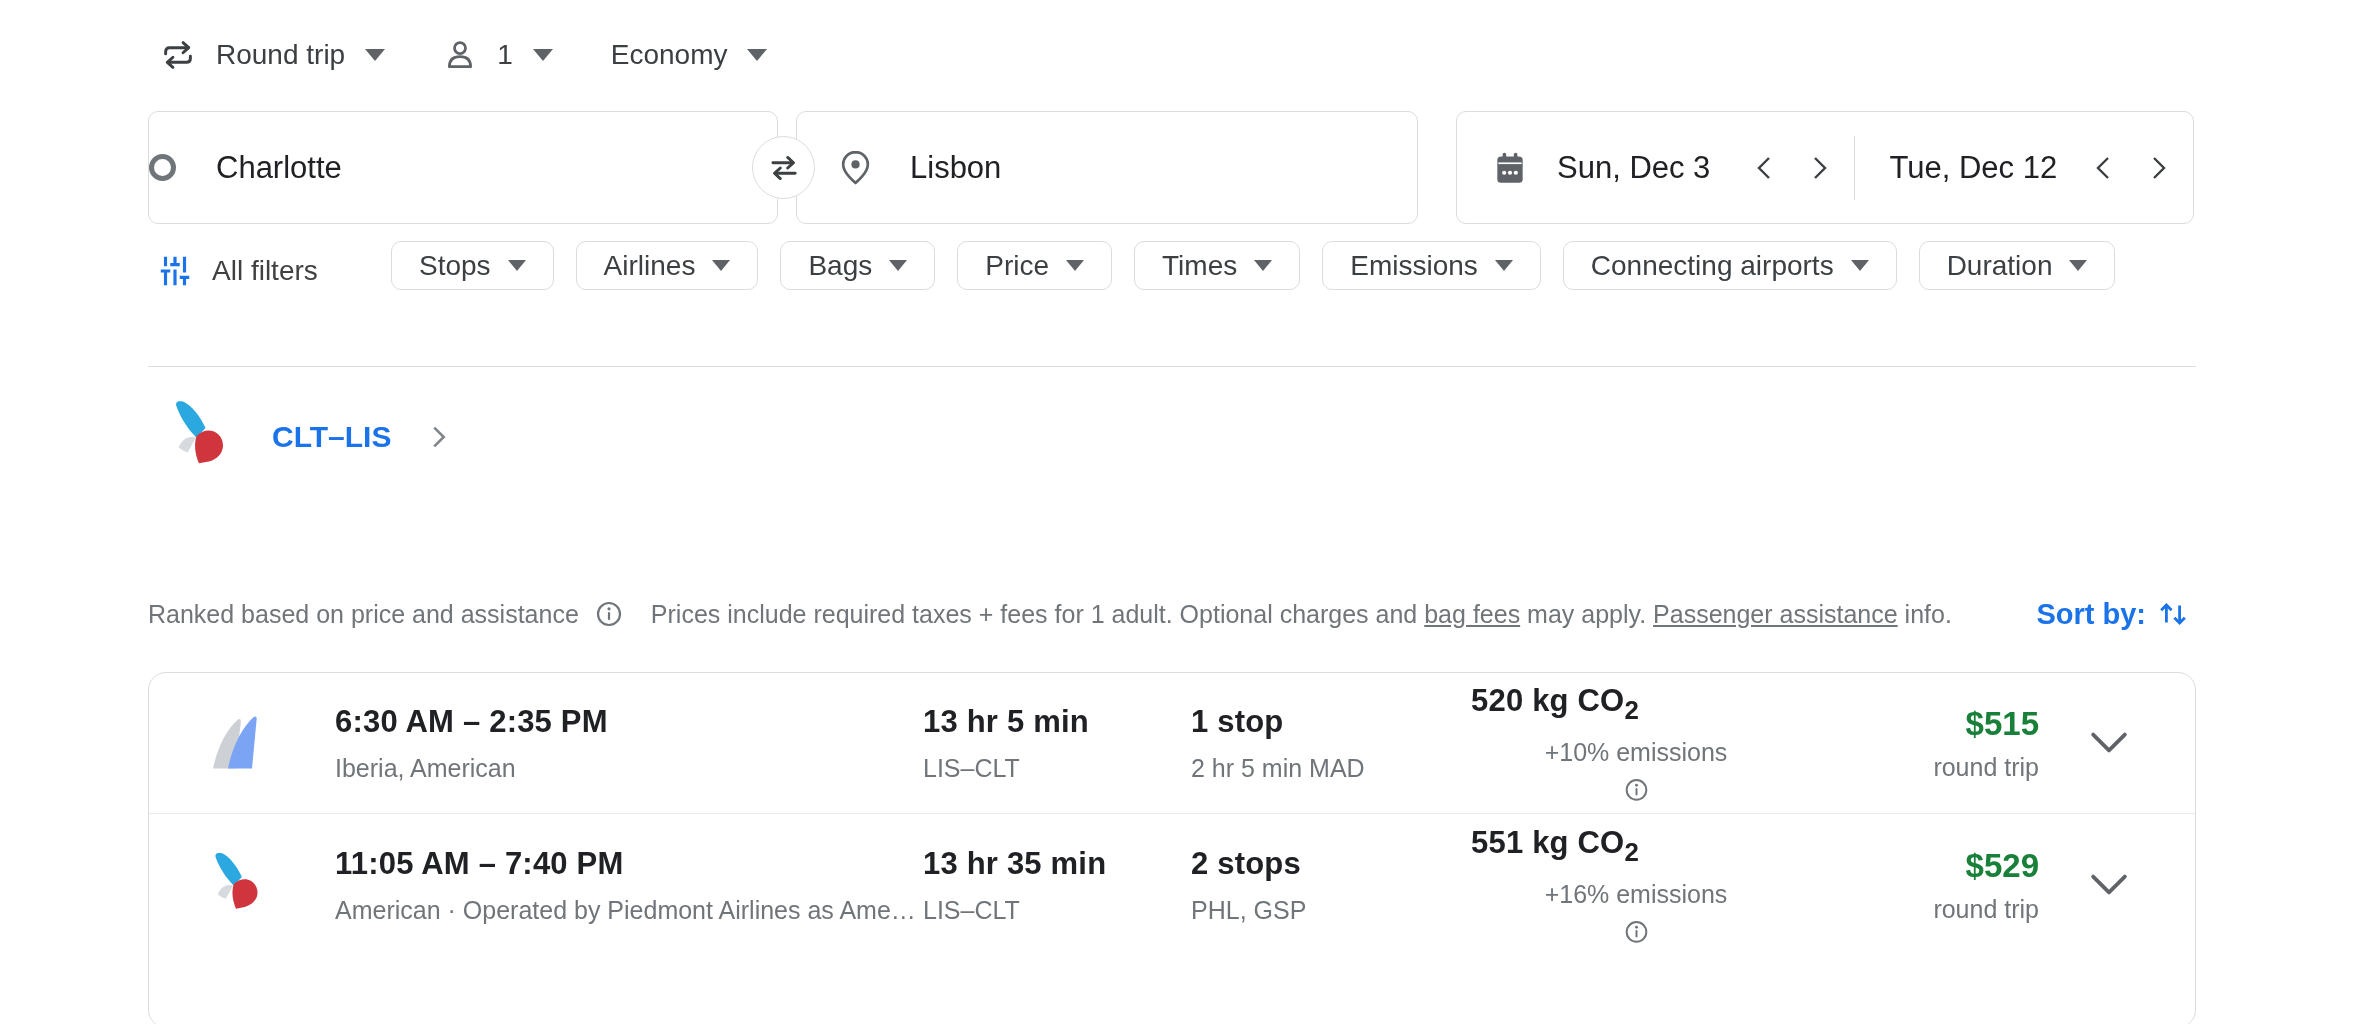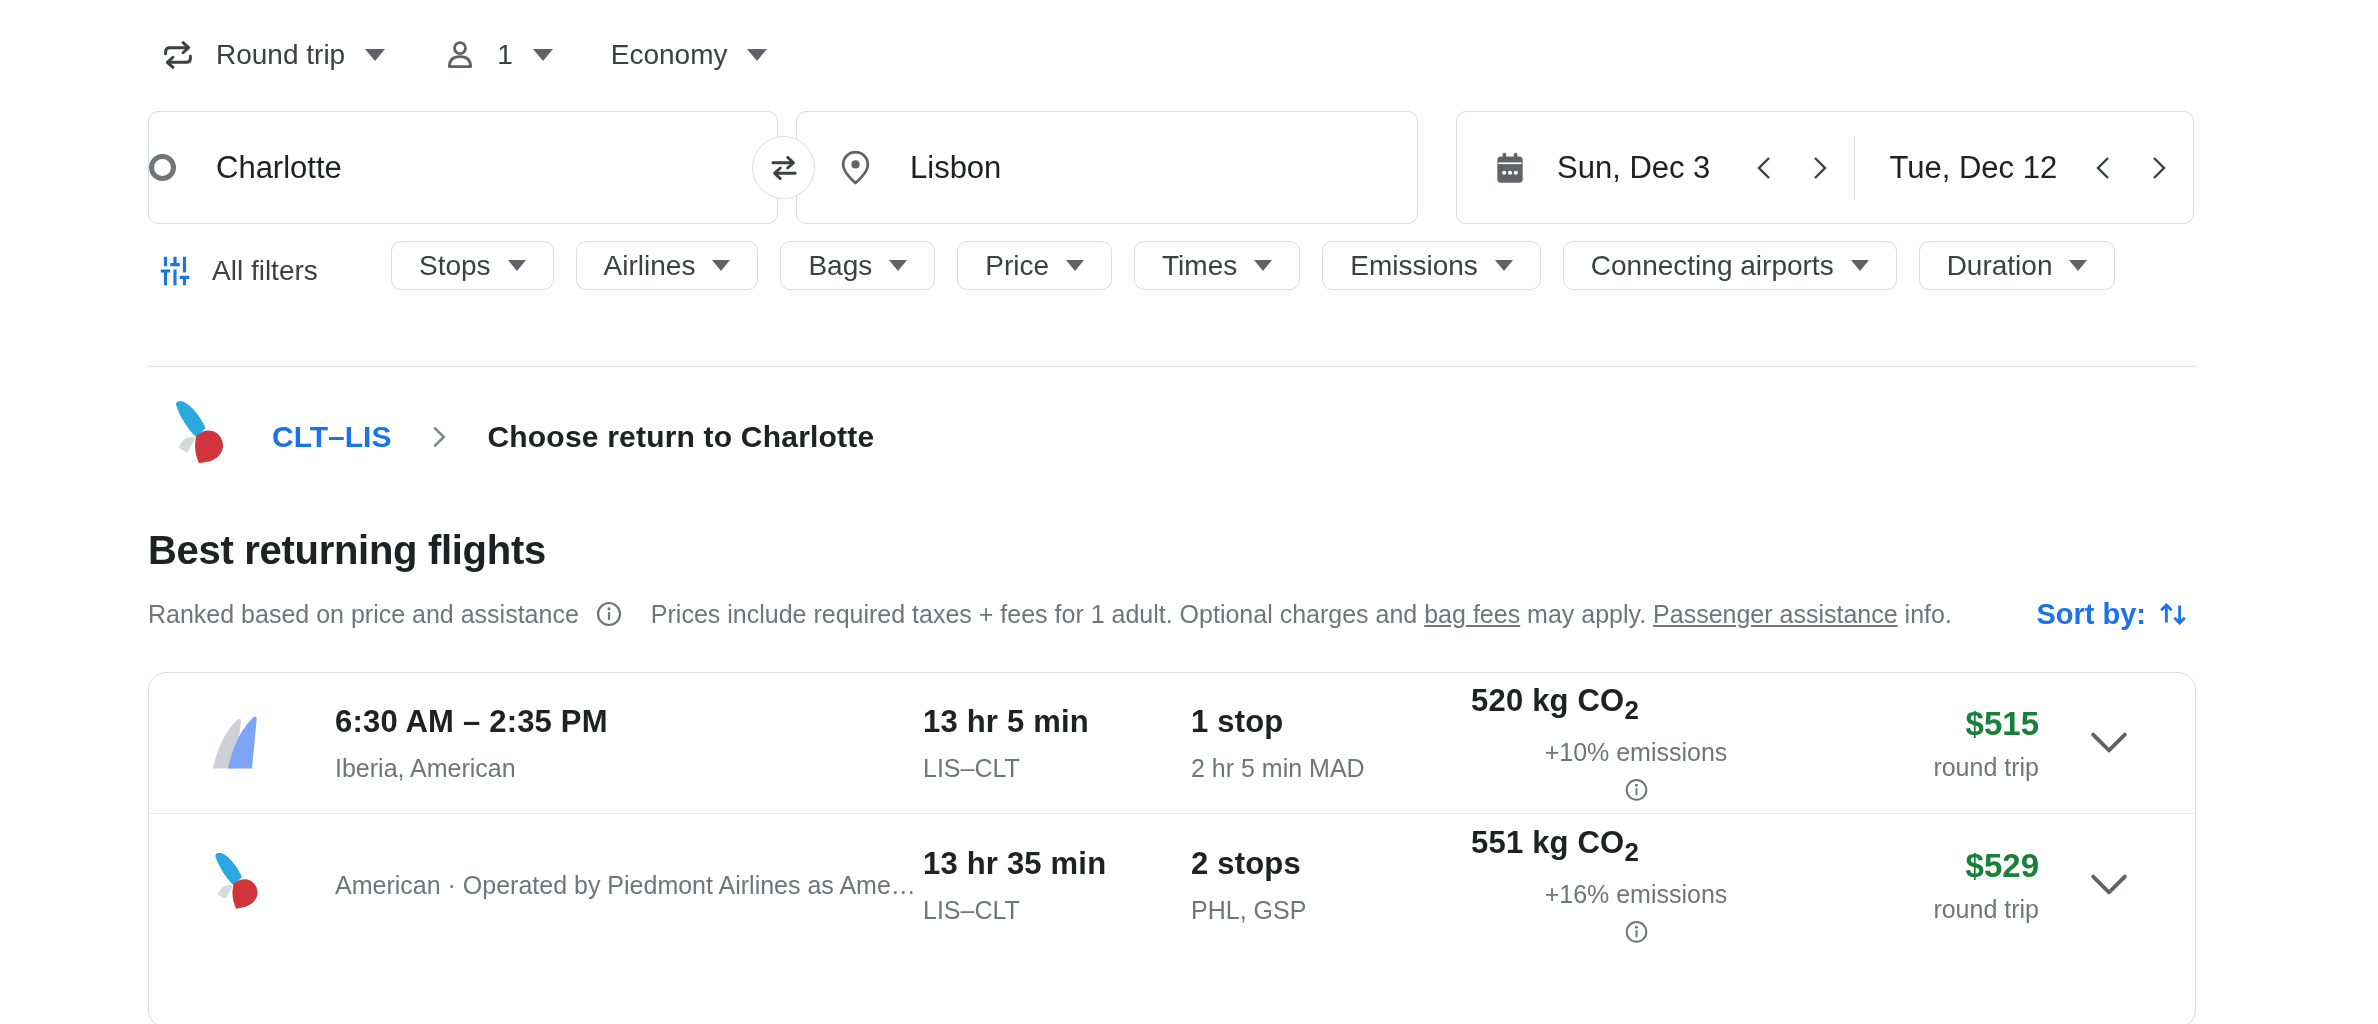--- a/index.html
+++ b/index.html
@@ -229,24 +229,22 @@
       <path d="M12 2 C10.5 2 9.5 3.2 10 4.8 C12.5 12 17 19 22.5 24.5 L28 18.5 C24.5 11 19.5 4.5 14.5 2.3 C13.7 2 12.8 2 12 2 Z" fill="#2ba8e0"></path>
       <path d="M11.5 30.5 C13.5 25.5 17.5 23 22 24.5 L17 33.5 C15 32.8 13 31.8 11.5 30.5 Z" fill="#d6d9dd"></path>
       <path d="M22.5 23.5 C27 18.5 35 18.8 38 25.5 C40.5 31.5 36.5 37.5 30 39 L24 40.2 C21.5 34.5 20.8 28.5 22.5 23.5 Z" fill="#d0343c"></path>
     </svg>
     <span class="bc-link">CLT–LIS</span>
     <span class="bc-sep">
       <svg width="20" height="26" viewBox="0 0 16 22" fill="none" stroke="#80868b" stroke-width="2.2">
           <polyline points="4,3 12,11 4,19"></polyline>
         </svg>
     </span>
-    <span class="bc-current">Choose return to Charlotte</span>
-  </div>
-
-  <h2 class="res-title">Best returning flights</h2>
+  </div>
+
   <div class="subtitle">
     <span>Ranked based on price and assistance</span>
     <span class="sub-info">
       <svg width="28" height="28" viewBox="0 0 28 28">
           <circle cx="14" cy="14" r="11" fill="none" stroke="#70757a" stroke-width="2.2"></circle>
           <circle cx="14" cy="8.8" r="1.6" fill="#70757a"></circle>
           <rect x="12.9" y="12" width="2.2" height="8.2" rx="1.1" fill="#70757a"></rect>
         </svg>
     </span>
     <span class="sub-note2"><span>Prices include required taxes + fees for 1 adult. Optional charges and </span><span class="u">bag fees</span><span> may apply. </span><span class="u">Passenger assistance</span><span> info.</span></span>
@@ -311,20 +309,21 @@
 
     <div class="frow frow-2">
       <div class="fcol f-logo">
         <svg width="70" height="70" viewBox="0 0 48 48">
           <path d="M12 2 C10.5 2 9.5 3.2 10 4.8 C12.5 12 17 19 22.5 24.5 L28 18.5 C24.5 11 19.5 4.5 14.5 2.3 C13.7 2 12.8 2 12 2 Z" fill="#2ba8e0"></path>
           <path d="M11.5 30.5 C13.5 25.5 17.5 23 22 24.5 L17 33.5 C15 32.8 13 31.8 11.5 30.5 Z" fill="#d6d9dd"></path>
           <path d="M22.5 23.5 C27 18.5 35 18.8 38 25.5 C40.5 31.5 36.5 37.5 30 39 L24 40.2 C21.5 34.5 20.8 28.5 22.5 23.5 Z" fill="#d0343c"></path>
         </svg>
       </div>
       <div class="fcol c-main">
+        <span class="f-primary">11:05 AM – 7:40 PM</span>
         <span class="f-secondary">American · Operated by Piedmont Airlines as Ame…</span>
       </div>
       <div class="fcol c-dur">
         <span class="f-primary">13 hr 35 min</span>
         <span class="f-secondary">LIS–CLT</span>
       </div>
       <div class="fcol c-stops">
         <span class="f-primary">2 stops</span>
         <span class="f-secondary">PHL, GSP</span>
       </div>

